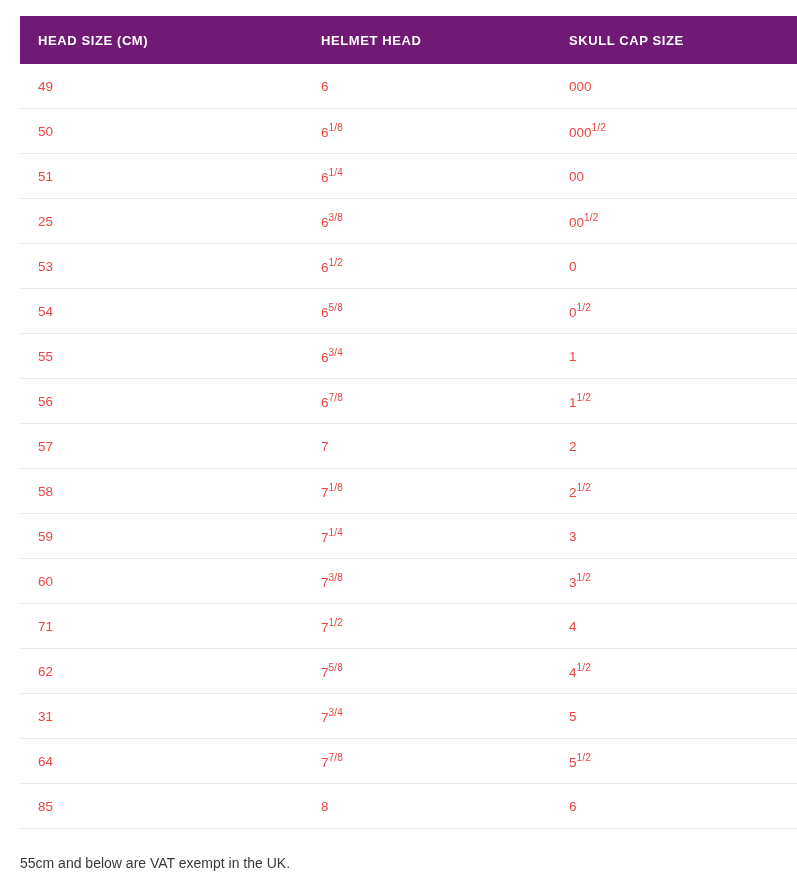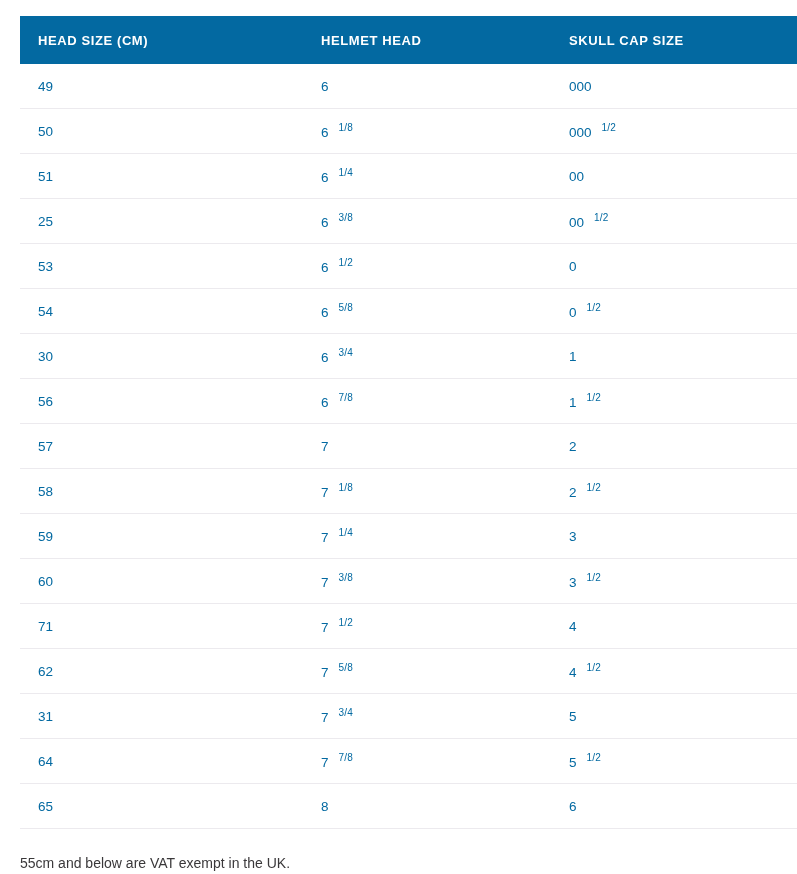--- a/index.html
+++ b/index.html
@@ -19,46 +19,46 @@
     box-sizing: border-box;
     padding: 16px 0 0 0;
   }
   table.size-table {
     border-collapse: collapse;
     width: 756px;
     margin: 0 20px;
     table-layout: fixed;
   }
   table.size-table thead th {
-    background: #0369a1;
+    background: #701a75;
     color: #ffffff;
     text-align: left;
     font-size: 13px;
     font-weight: bold;
     letter-spacing: 0.6px;
     padding: 14px 0 14px 18px;
     height: 20px;
     vertical-align: middle;
     white-space: nowrap;
   }
   table.size-table thead th.col-head { width: 265px; }
   table.size-table thead th.col-helmet { width: 230px; }
   table.size-table thead th.col-skull { width: 261px; }
   table.size-table tbody td {
     border-bottom: 1px solid #eceaee;
     font-size: 13.5px;
-    color: #0369a1;
+    color: #ef4444;
     padding: 13px 0 13px 18px;
     vertical-align: middle;
     height: 18px;
   }
   .frac {
     font-size: 10px;
     vertical-align: super;
-    margin-left: 10px;
+    margin-left: 0;
     letter-spacing: 0.2px;
   }
   .notes {
     margin: 22px 20px 0 20px;
     font-size: 14px;
     color: #3a383a;
     line-height: 1.85;
   }
   .notes .note-line { display: block; }
 </style>
@@ -100,21 +100,21 @@
           <td>53</td>
           <td><span>6</span><span class="frac">1/2</span></td>
           <td><span>0</span></td>
         </tr>
         <tr>
           <td>54</td>
           <td><span>6</span><span class="frac">5/8</span></td>
           <td><span>0</span><span class="frac">1/2</span></td>
         </tr>
         <tr>
-          <td>30</td>
+          <td>55</td>
           <td><span>6</span><span class="frac">3/4</span></td>
           <td><span>1</span></td>
         </tr>
         <tr>
           <td>56</td>
           <td><span>6</span><span class="frac">7/8</span></td>
           <td><span>1</span><span class="frac">1/2</span></td>
         </tr>
         <tr>
           <td>57</td>
@@ -150,21 +150,21 @@
           <td>31</td>
           <td><span>7</span><span class="frac">3/4</span></td>
           <td><span>5</span></td>
         </tr>
         <tr>
           <td>64</td>
           <td><span>7</span><span class="frac">7/8</span></td>
           <td><span>5</span><span class="frac">1/2</span></td>
         </tr>
         <tr>
-          <td>65</td>
+          <td>85</td>
           <td><span>8</span></td>
           <td><span>6</span></td>
         </tr>
       </tbody>
   </table>
 
   <div class="notes">
     <span class="note-line">55cm and below are VAT exempt in the UK.</span>
 
   </div>

